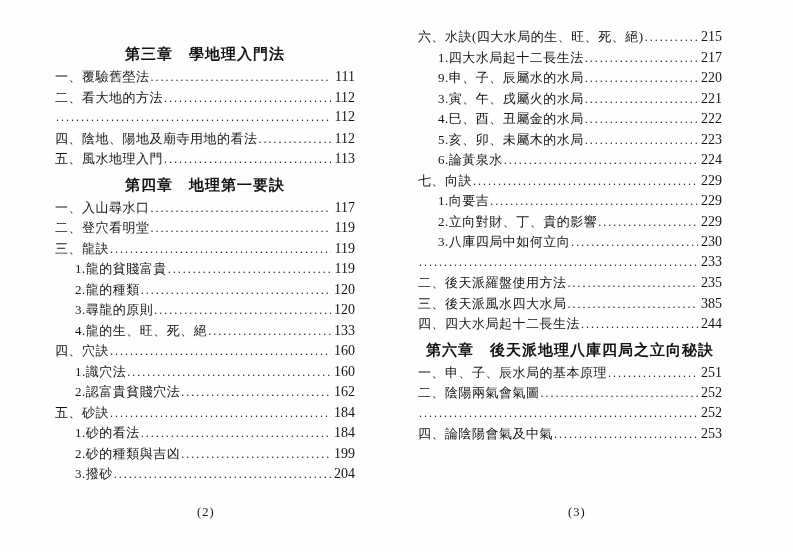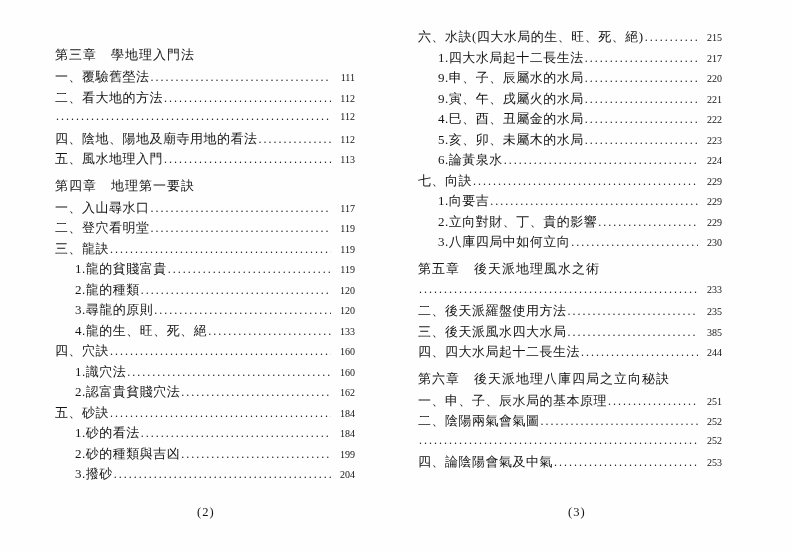--- a/index.html
+++ b/index.html
@@ -17,23 +17,23 @@
     color: #141414;
   }
   .toc-page {
     position: absolute;
     top: 40px;
   }
   .toc-page.left  { left: 55px;  width: 300px; }
   .toc-page.right { left: 418px; width: 304px; top: 28px; }
 
   .toc-heading {
-    text-align: left;
-    font-weight: normal;
-    font-size: 13px;
+    text-align: center;
+    font-weight: bold;
+    font-size: 15px;
     letter-spacing: 1px;
     height: 21px;
     line-height: 21px;
     margin: 4px 0 3px 0;
     white-space: nowrap;
   }
   .toc-row {
     display: flex;
     align-items: baseline;
     height: 20.5px;
@@ -49,21 +49,21 @@
     flex: 1 1 auto;
     overflow: hidden;
     font-size: 12px;
     letter-spacing: 2px;
     color: #1c1c1c;
     padding: 0 1px;
   }
   .toc-row .num {
     flex: 0 0 auto;
     font-family: "Liberation Serif", "DejaVu Serif", serif;
-    font-size: 10px;
+    font-size: 14px;
     text-align: right;
     min-width: 24px;
   }
   .page-footer {
     position: absolute;
     top: 505px;
     font-size: 12.5px;
     letter-spacing: 1px;
   }
   .page-footer.left  { left: 197px; }
@@ -183,21 +183,21 @@
         <span class="lab">1.四大水局起十二長生法</span>
         <span class="dots">................................................................................</span>
         <span class="num">217</span>
       </div>
       <div class="toc-row sub">
         <span class="lab">9.申、子、辰屬水的水局</span>
         <span class="dots">................................................................................</span>
         <span class="num">220</span>
       </div>
       <div class="toc-row sub">
-        <span class="lab">9.寅、午、戌屬火的水局</span>
+        <span class="lab">3.寅、午、戌屬火的水局</span>
         <span class="dots">................................................................................</span>
         <span class="num">221</span>
       </div>
       <div class="toc-row sub">
         <span class="lab">4.巳、酉、丑屬金的水局</span>
         <span class="dots">................................................................................</span>
         <span class="num">222</span>
       </div>
       <div class="toc-row sub">
         <span class="lab">5.亥、卯、未屬木的水局</span>
@@ -222,21 +222,20 @@
       <div class="toc-row sub">
         <span class="lab">2.立向對財、丁、貴的影響</span>
         <span class="dots">................................................................................</span>
         <span class="num">229</span>
       </div>
       <div class="toc-row sub">
         <span class="lab">3.八庫四局中如何立向</span>
         <span class="dots">................................................................................</span>
         <span class="num">230</span>
       </div>
-      <div class="toc-heading">第五章　後天派地理風水之術</div>
       <div class="toc-row">
         <span class="dots">................................................................................</span>
         <span class="num">233</span>
       </div>
       <div class="toc-row">
         <span class="lab">二、後天派羅盤使用方法</span>
         <span class="dots">................................................................................</span>
         <span class="num">235</span>
       </div>
       <div class="toc-row">

